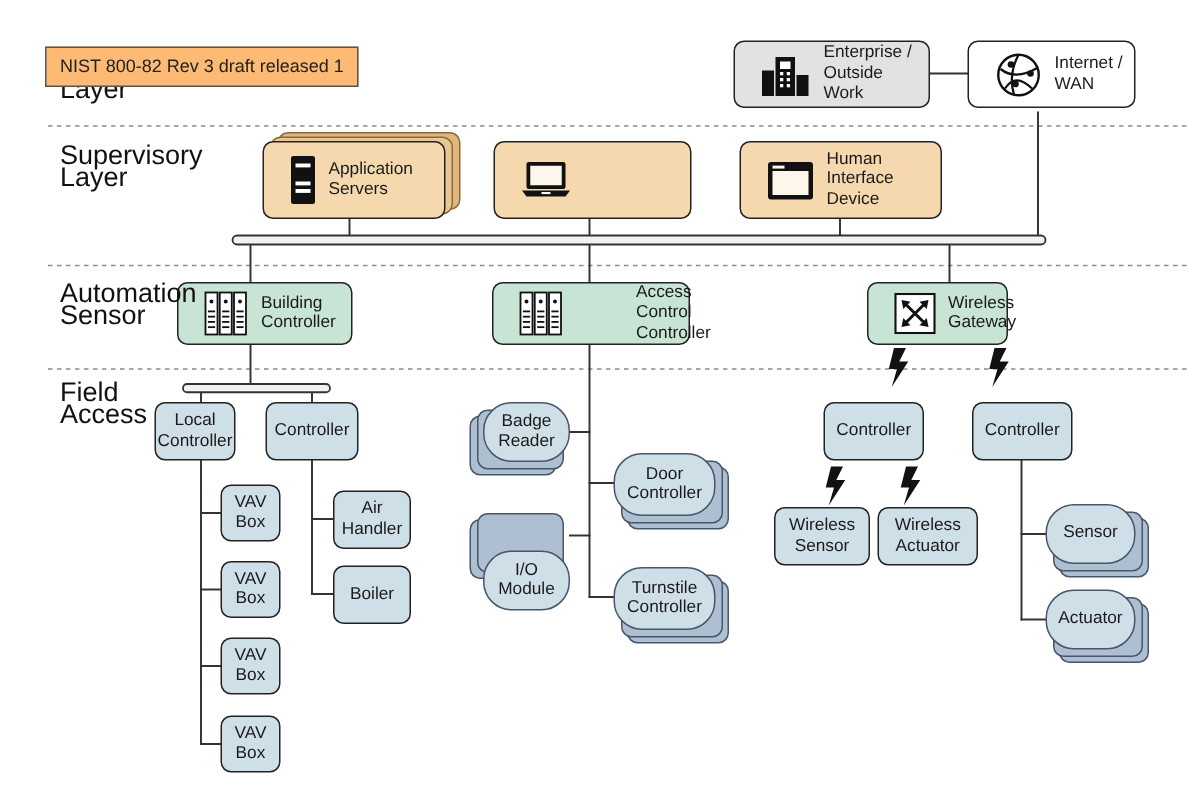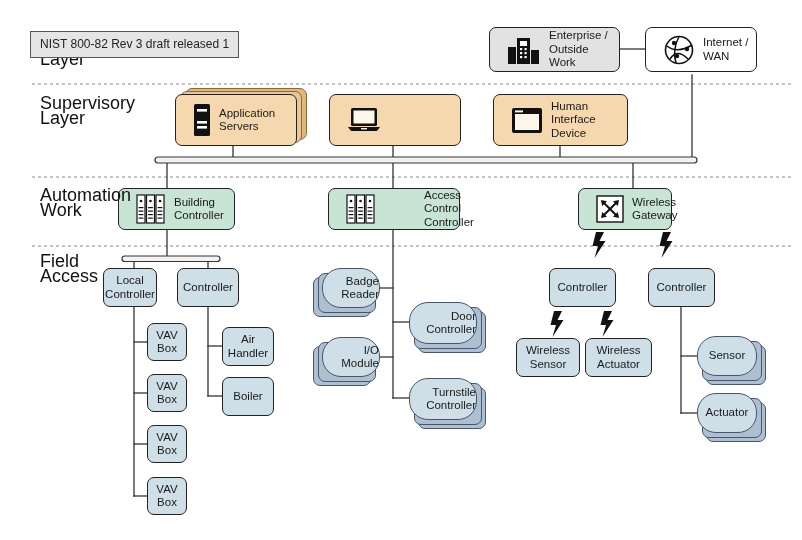--- a/index.html
+++ b/index.html
@@ -49,37 +49,37 @@
     border-radius:7px;
     background:#aebfd2;
   }
   .stack .front{
     position:absolute;left:0;top:0;
     box-sizing:border-box;
     border:1px solid #47566b;
     border-radius:19px;
     background:#cfdfe8;
     display:flex;align-items:center;justify-content:center;
-    font-size:11.5px;line-height:13.5px;text-align:right;
+    font-size:11.5px;line-height:13.5px;text-align:center;
   }
 
   .layer-label{
     position:absolute;
     font-size:18px;
     line-height:15px;
     color:#111;
     z-index:4;
     white-space:pre-line;
   }
 
   .tooltip{
     position:absolute;
     left:30px;top:31px;
     padding:5px 9px 6px 9px;
-    background:#e5e5e5;
+    background:#fdba74;
     border:1px solid #555;
     font-size:12px;
     line-height:14px;
     color:#222;
     white-space:nowrap;
     z-index:30;
   }
 
   
   .ico{flex:0 0 auto;display:block;}
@@ -149,21 +149,21 @@
       <path d="M663 232 l8 0 l-4.5 9 l6 0 l-11 17 l3.5 -12 l-5.5 0 z"></path>
       <path d="M554 311 l8 0 l-4.5 9 l6 0 l-11 17 l3.5 -12 l-5.5 0 z"></path>
       <path d="M604 311 l8 0 l-4.5 9 l6 0 l-11 17 l3.5 -12 l-5.5 0 z"></path>
     </g>
   </svg>
 
   <div class="layer-label" style="left:40px;top:52px;">Layer</div>
   <div class="layer-label" style="left:40px;top:96px;">Supervisory
 Layer</div>
   <div class="layer-label" style="left:40px;top:188px;">Automation
-Work</div>
+Sensor</div>
   <div class="layer-label" style="left:40px;top:254px;">Field
 Access</div>
 
   <div id="nodes">
 
     <div class="node gray withicon" style="left:489px;top:27px;width:131px;height:45px;">
       <svg class="ico" width="34" height="30" viewBox="0 0 34 30">
         <rect x="1" y="12" width="8" height="17" fill="#111"></rect>
         <rect x="10" y="3" width="13" height="26" fill="#111"></rect>
         <rect x="24" y="15" width="8" height="14" fill="#111"></rect>
@@ -343,21 +343,21 @@
       <div class="sh" style="left:-4.5px;top:4.5px;width:58px;height:40px;"></div>
       <div class="front" style="width:58px;height:40px;">
         <span class="lbl">Badge
 Reader</span>
       </div>
     </div>
 
     <div class="stack" style="left:322px;top:337px;width:72px;height:40px;">
       <div class="sh" style="left:-9px;top:9px;width:58px;height:40px;"></div>
       <div class="sh" style="left:-4.5px;top:4.5px;width:58px;height:40px;"></div>
-      <div class="front" style="width:58px;height:40px;">
+      <div class="front" style="width:58px;height:40px;margin-top:30px;">
         <span class="lbl">I/O
 Module</span>
       </div>
     </div>
 
     <div class="stack" style="left:409px;top:302px;width:88px;height:42px;">
       <div class="sh" style="left:9px;top:9px;width:68px;height:42px;"></div>
       <div class="sh" style="left:4.5px;top:4.5px;width:68px;height:42px;"></div>
       <div class="front" style="width:68px;height:42px;">
         <span class="lbl">Door

